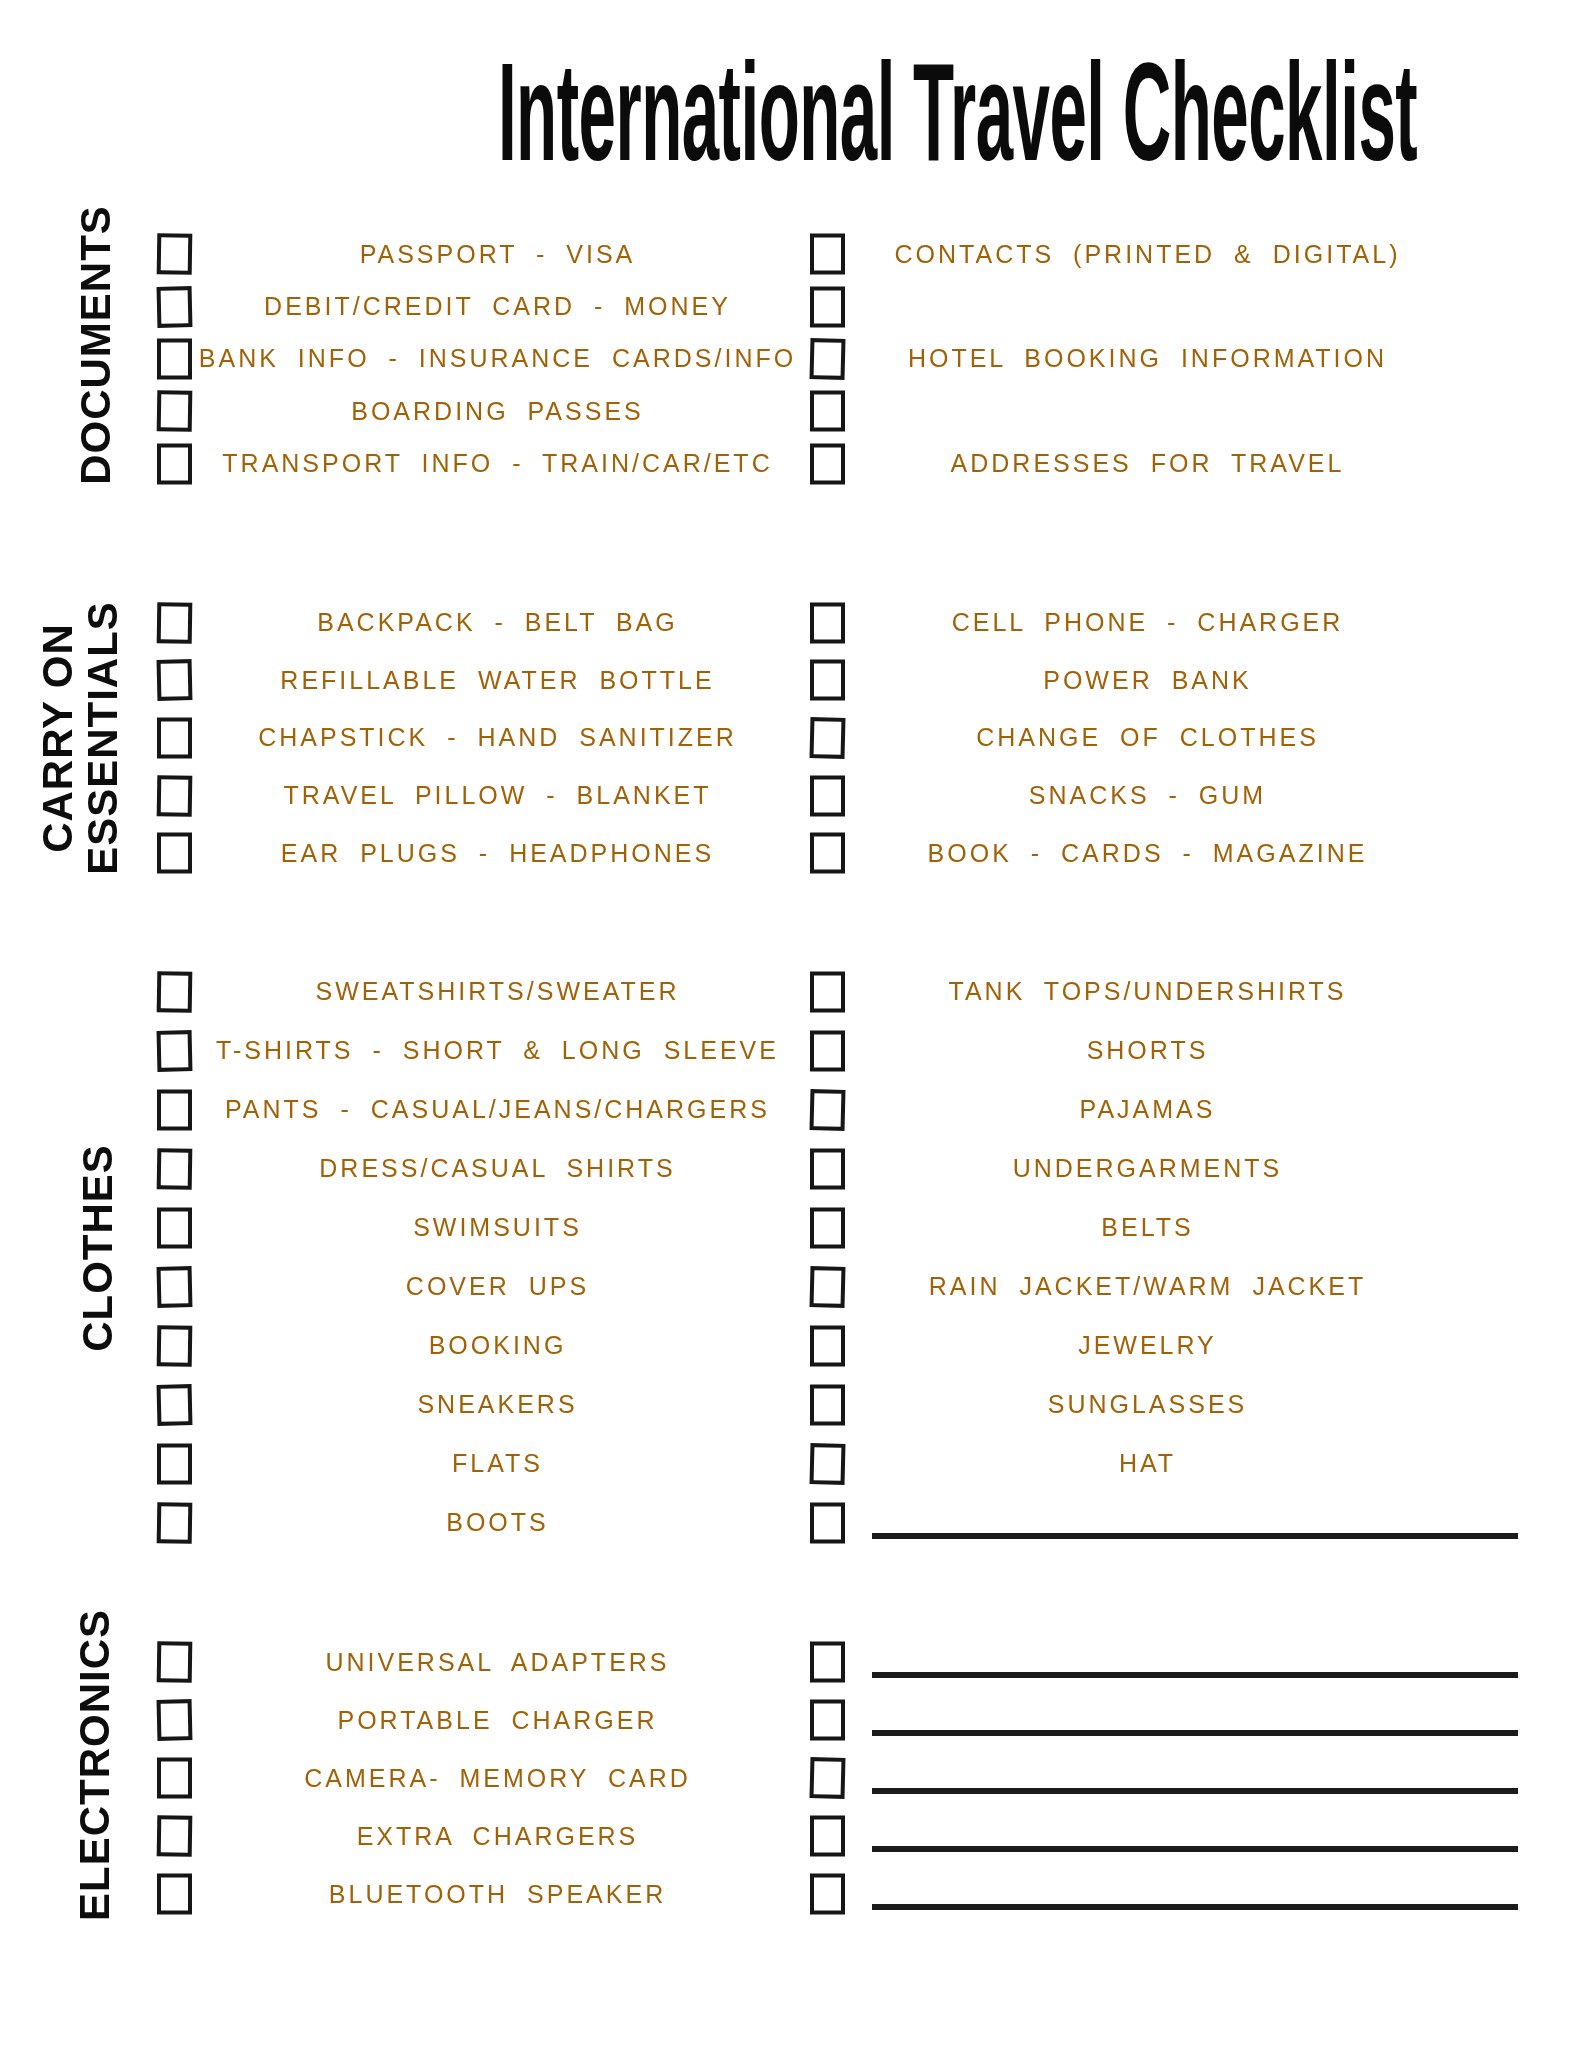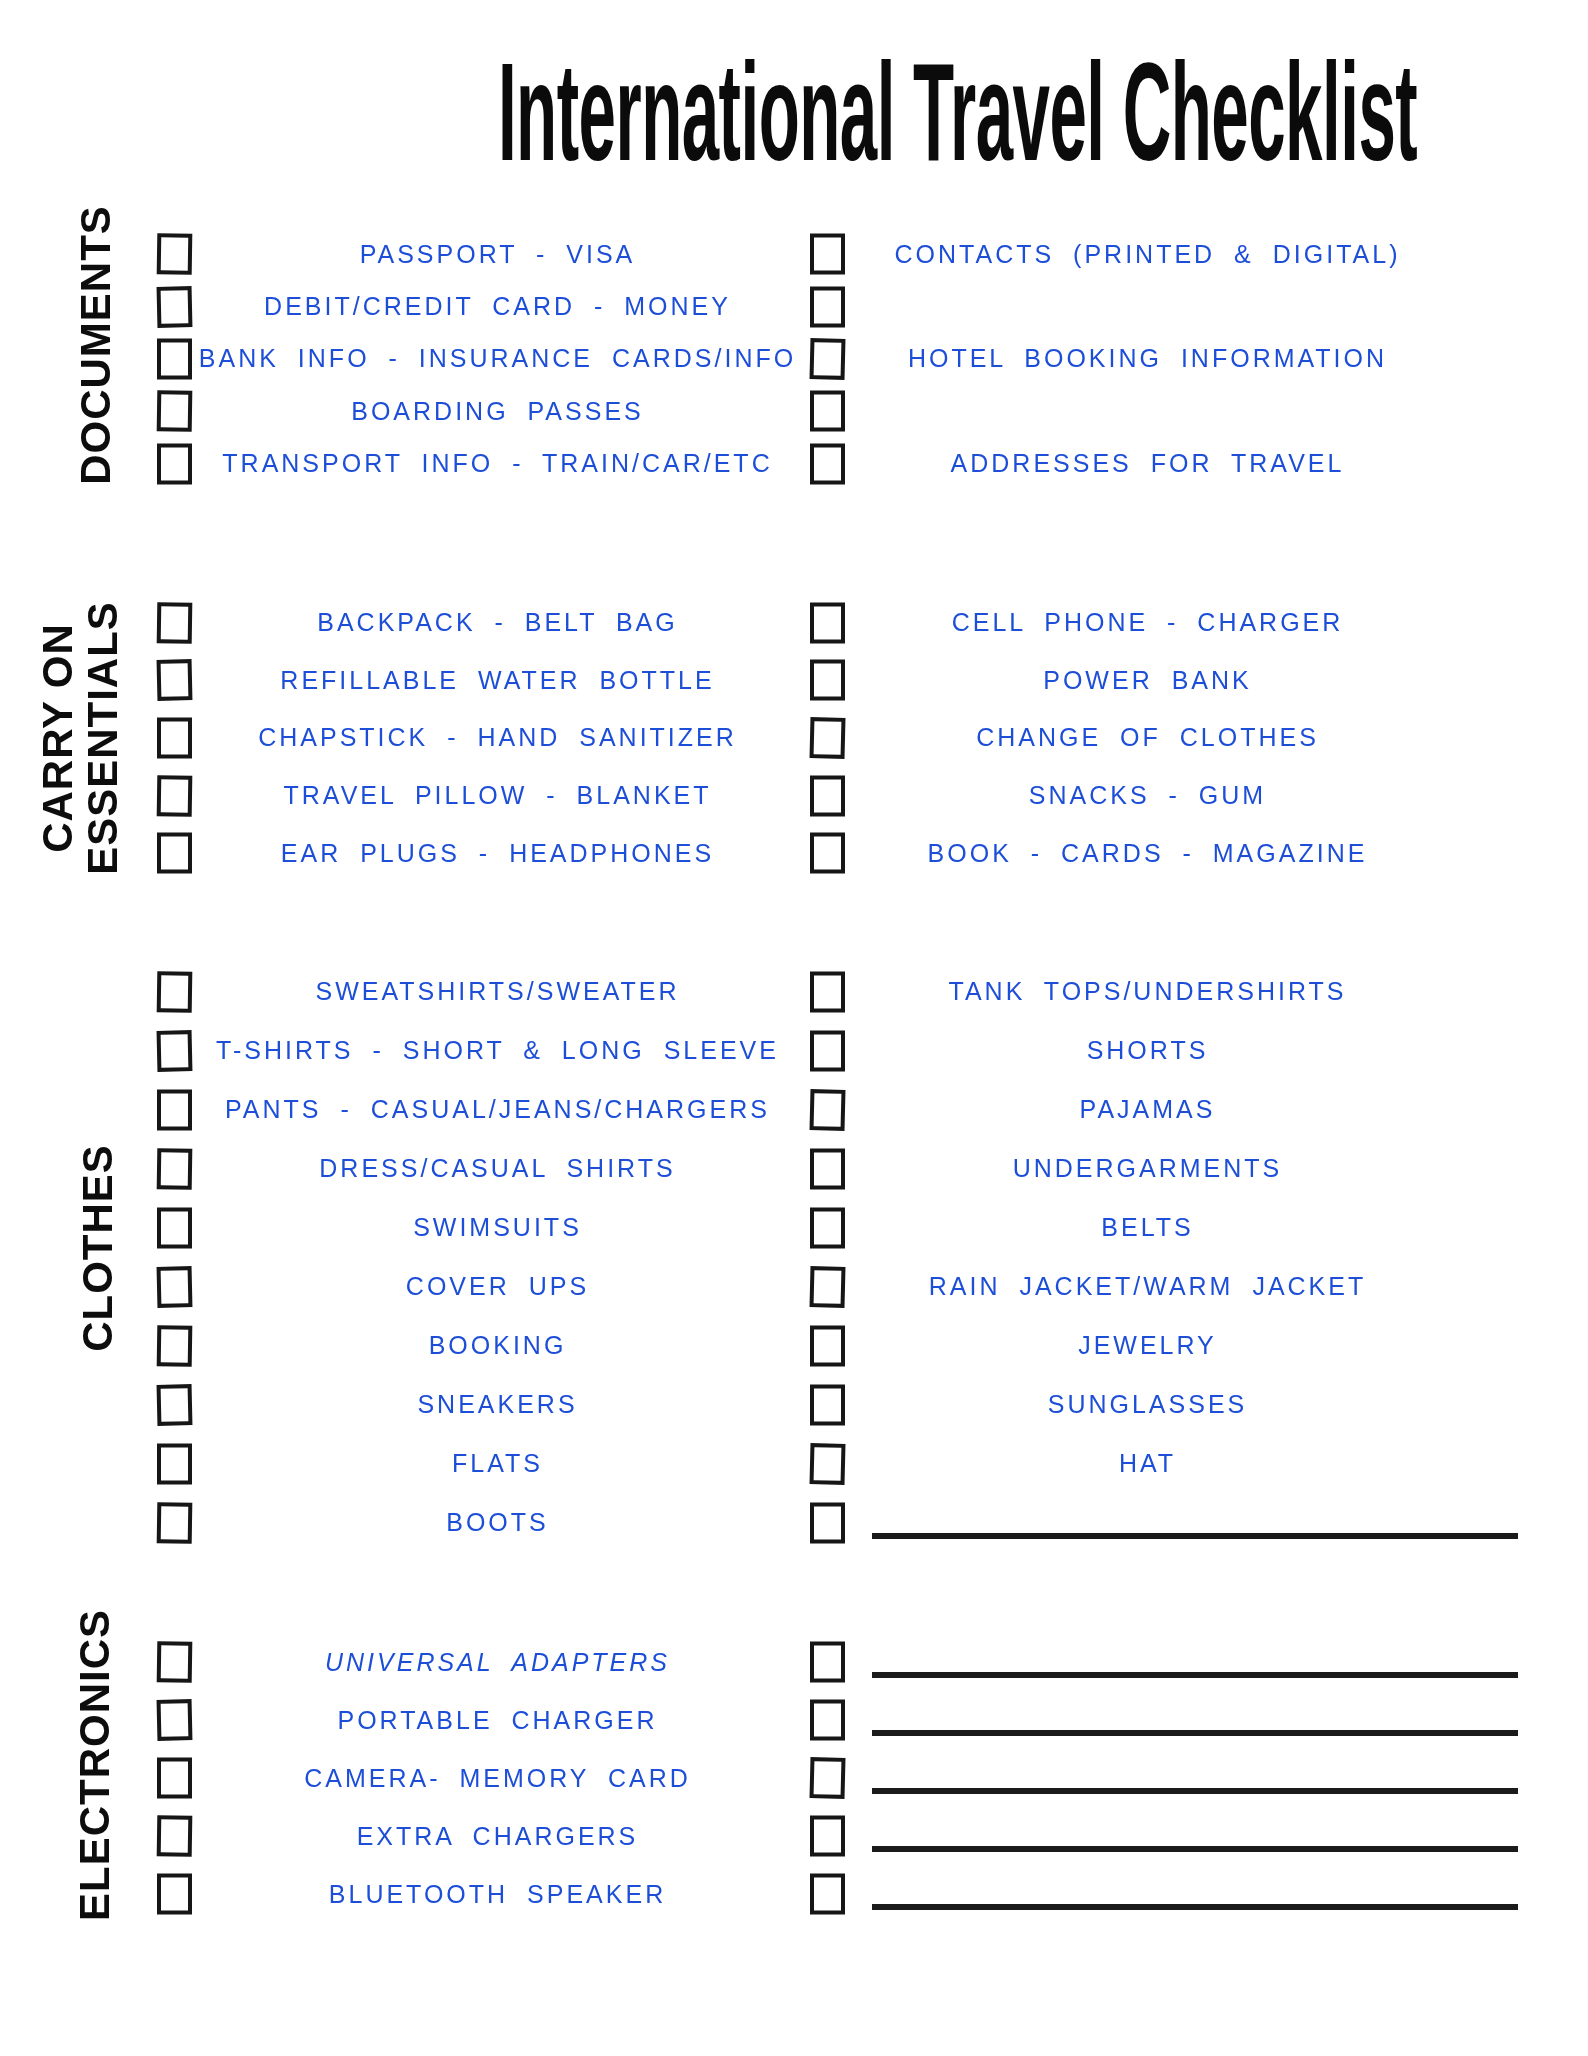--- a/index.html
+++ b/index.html
@@ -63,21 +63,21 @@
   .row:nth-child(2n)   .cb.l { transform:translateY(-50%) rotate(-1.3deg); }
   .row:nth-child(3n)   .cb.r { transform:translateY(-50%) rotate(1.4deg); }
   .row:nth-child(3n+1) .cb.l { transform:translateY(-50%) rotate(0.9deg); }
 
   .txt {
     position:absolute; top:0; height:100%;
     display:flex; align-items:center; justify-content:center;
     font-size:25px;
     letter-spacing:3px;
     word-spacing:9px;
-    color:#1d4ed8;
+    color:#a16207;
     white-space:nowrap;
   }
   .txt.l { left:70px;  width:595px; }
   .txt.r { left:720px; width:595px; }
 
   .line {
     position:absolute; top:50%; margin-top:10px;
     height:6px; background:#1b1b1b;
   }
   .line.r { left:742px; width:646px; }
@@ -221,21 +221,21 @@
         <span class="txt r">HAT</span>
       </div>
       <div class="row" style="height: 59px;">
         <span class="cb l"></span>
         <span class="txt l">BOOTS</span>
         <span class="cb r"></span>
         <span class="line r"></span>
       </div>
     </div>
   <div class="rows" style="top: 1633px;">
-      <div class="row" style="height: 58px; font-style: italic;">
+      <div class="row" style="height: 58px;">
         <span class="cb l"></span>
         <span class="txt l">UNIVERSAL ADAPTERS</span>
         <span class="cb r"></span>
         <span class="line r"></span>
       </div>
       <div class="row" style="height: 58px; text-align: right;">
         <span class="cb l"></span>
         <span class="txt l">PORTABLE CHARGER</span>
         <span class="cb r"></span>
         <span class="line r"></span>

